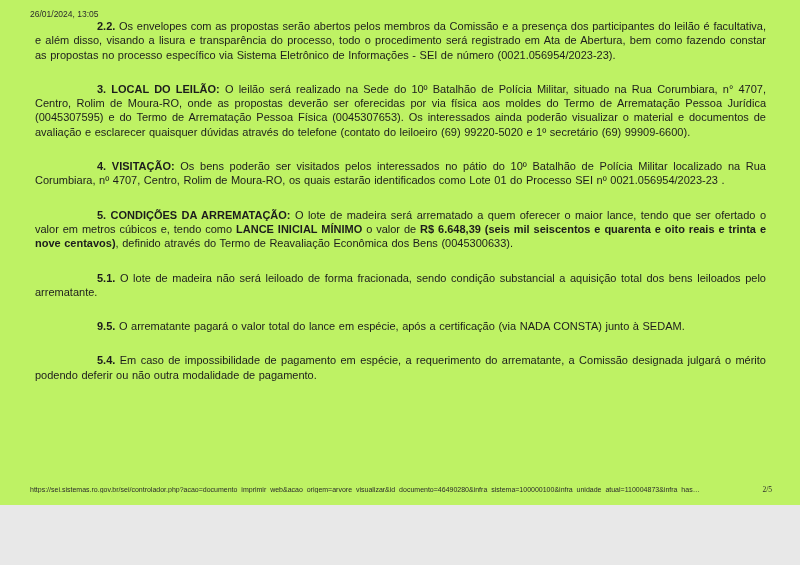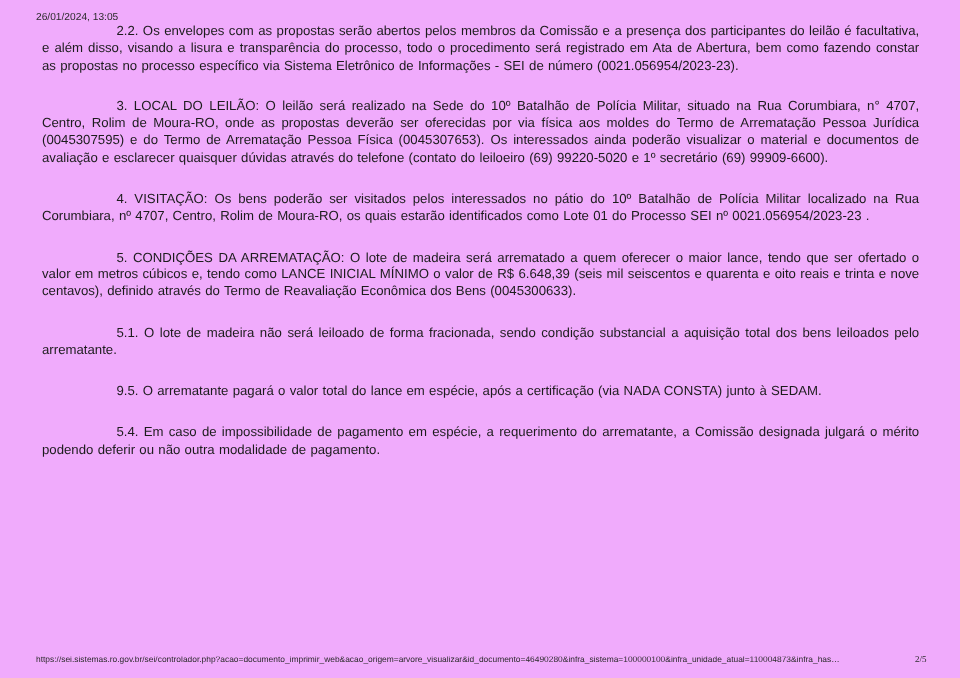--- a/index.html
+++ b/index.html
@@ -1,21 +1,21 @@
 <!DOCTYPE html>
 <html><head>
 <meta charset="utf-8">
 <style>
   * { margin: 0; padding: 0; box-sizing: border-box; }
   html, body { background: #e8e8e8; }
   .page {
     position: relative;
     width: 800px;
-    height: 565px;
-    background: #f0abfc;
+    height: 505px;
+    background: #bef264;
     font-family: "Liberation Sans", "DejaVu Sans", sans-serif;
     color: #1c1c1c;
     overflow: hidden;
   }
   .print-header {
     position: relative;
     padding-top: 9px;
     height: 14px;
     font-size: 8.5px;
     color: #2b2b2b;
@@ -38,21 +38,21 @@
     margin: 5px 34px 0 35px;
   }
   .doc-body p.para {
     font-size: 11px;
     line-height: 14.3px;
     text-align: justify;
     text-indent: 62px;
     margin-bottom: 20px;
     word-spacing: 0.5px;
   }
-  .doc-body p.para b { font-weight: 400; margin-top: 32px; }
+  .doc-body p.para b { font-weight: 700; margin-top: 32px; }
   .print-footer {
     position: absolute;
     left: 30px;
     right: 28px;
     bottom: 11px;
     display: flex;
     justify-content: space-between;
     align-items: baseline;
     font-size: 7px;
     color: #2b2b2b;

